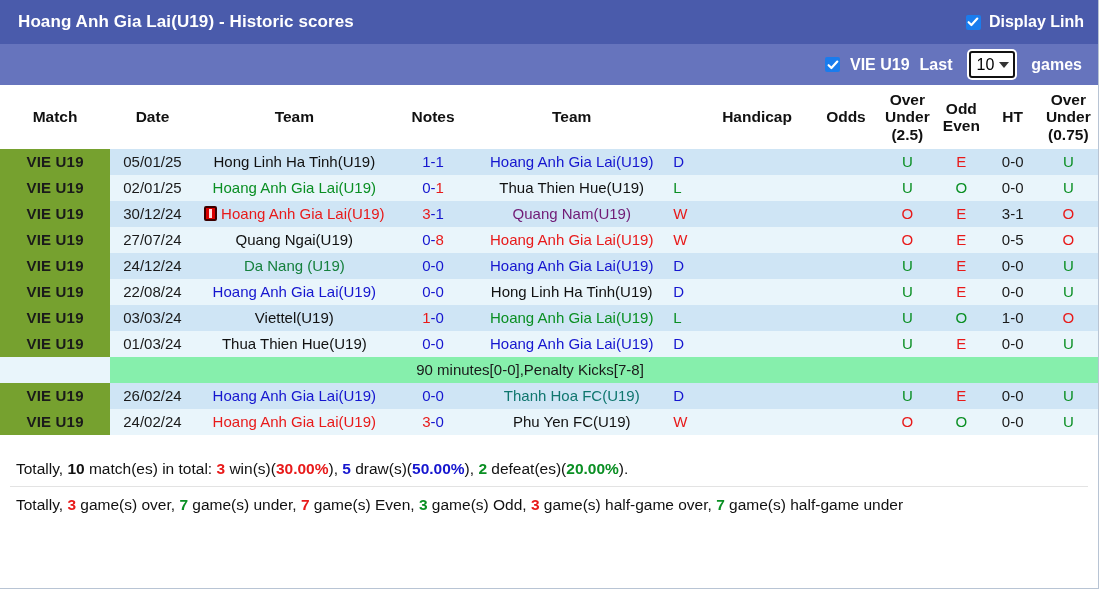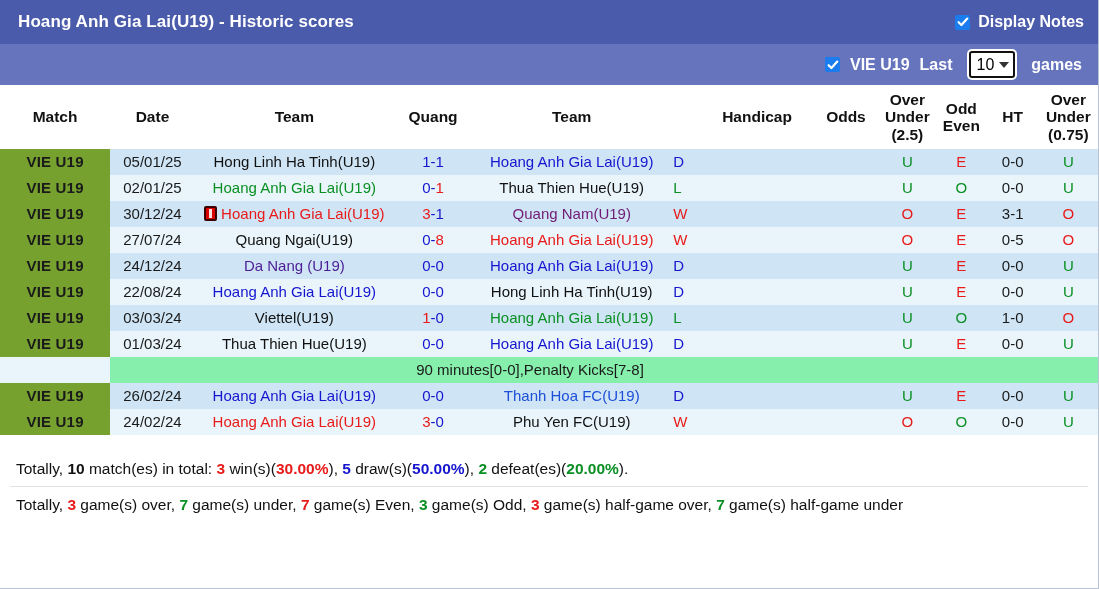--- a/index.html
+++ b/index.html
@@ -164,21 +164,21 @@
 <div id="page">
 
   <div class="titlebar">
     <div class="title">Hoang Anh Gia Lai(U19) - Historic scores</div>
     <div class="right">
       <span class="cbx">
         <svg width="12" height="12" viewBox="0 0 12 12" aria-hidden="true">
             <path d="M1.6 6.2 L4.4 9 L10.3 2.6" fill="none" stroke="#ffffff" stroke-width="2.2" stroke-linecap="round" stroke-linejoin="round"></path>
           </svg>
       </span>
-      <span class="lbl">Display Notes</span>
+      <span class="lbl">Display Linh</span>
     </div>
   </div>
 
   <div class="subbar">
     <span class="cbx">
       <svg width="12" height="12" viewBox="0 0 12 12" aria-hidden="true">
           <path d="M1.6 6.2 L4.4 9 L10.3 2.6" fill="none" stroke="#ffffff" stroke-width="2.2" stroke-linecap="round" stroke-linejoin="round"></path>
         </svg>
     </span>
     <span class="lbl">VIE U19</span>
@@ -203,21 +203,21 @@
         <col style="width:54px">
       <col style="width:48px">
         <col style="width:49px">
         <col style="width:56px">
     </colgroup>
     <thead>
       <tr class="thead-row">
         <th>Match</th>
         <th>Date</th>
         <th>Team</th>
-        <th>Quang</th>
+        <th>Notes</th>
         <th>Team</th>
         <th></th>
         <th>Handicap</th>
         <th>Odds</th>
         <th>Over Under (2.5)</th>
         <th>Odd Even</th>
         <th>HT</th>
         <th>Over Under (0.75)</th>
       </tr>
     </thead>
@@ -274,21 +274,21 @@
           <td class=""></td>
           <td class=""></td>
           <td class="ou" style="color: rgb(232, 26, 26);">O</td>
           <td class="oe" style="color: rgb(232, 26, 26);">E</td>
           <td class="ht">0-5</td>
           <td class="ou75" style="color: rgb(232, 26, 26);">O</td>
         </tr>
         <tr class="r-odd">
           <td class="league">VIE U19</td>
           <td class="date">24/12/24</td>
-          <td class="team"><span style="color: #4c1d95;">Da Nang (U19)</span></td>
+          <td class="team"><span style="color: #15803d;">Da Nang (U19)</span></td>
           <td class="score"><span style="color: rgb(21, 21, 207);">0</span><span style="color: rgb(21, 21, 207);">-</span><span style="color: rgb(21, 21, 207);">0</span></td>
           <td class="team"><span style="color: rgb(21, 21, 207);">Hoang Anh Gia Lai(U19)</span></td>
           <td class="res" style="color: rgb(21, 21, 207); font-weight: normal; text-align: left;">D</td>
           <td class=""></td>
           <td class=""></td>
           <td class="ou" style="color: rgb(10, 143, 35);">U</td>
           <td class="oe" style="color: rgb(232, 26, 26);">E</td>
           <td class="ht">0-0</td>
           <td class="ou75" style="color: rgb(10, 143, 35);">U</td>
         </tr>
@@ -336,21 +336,21 @@
         </tr>
         <tr class="r-note">
           <td class="note-blank"></td>
           <td colspan="11" class="note-text" style="text-align: center; padding-right: 150px;">90 minutes[0-0],Penalty Kicks[7-8]</td>
         </tr>
         <tr class="r-odd">
           <td class="league">VIE U19</td>
           <td class="date">26/02/24</td>
           <td class="team"><span style="color: rgb(21, 21, 207);">Hoang Anh Gia Lai(U19)</span></td>
           <td class="score"><span style="color: rgb(21, 21, 207);">0</span><span style="color: rgb(21, 21, 207);">-</span><span style="color: rgb(21, 21, 207);">0</span></td>
-          <td class="team"><span style="color: #1d4ed8;">Thanh Hoa FC(U19)</span></td>
+          <td class="team"><span style="color: #0f766e;">Thanh Hoa FC(U19)</span></td>
           <td class="res" style="color: rgb(21, 21, 207); font-weight: normal; text-align: left;">D</td>
           <td class=""></td>
           <td class=""></td>
           <td class="ou" style="color: rgb(10, 143, 35);">U</td>
           <td class="oe" style="color: rgb(232, 26, 26);">E</td>
           <td class="ht">0-0</td>
           <td class="ou75" style="color: rgb(10, 143, 35);">U</td>
         </tr>
         <tr class="r-even">
           <td class="league">VIE U19</td>

